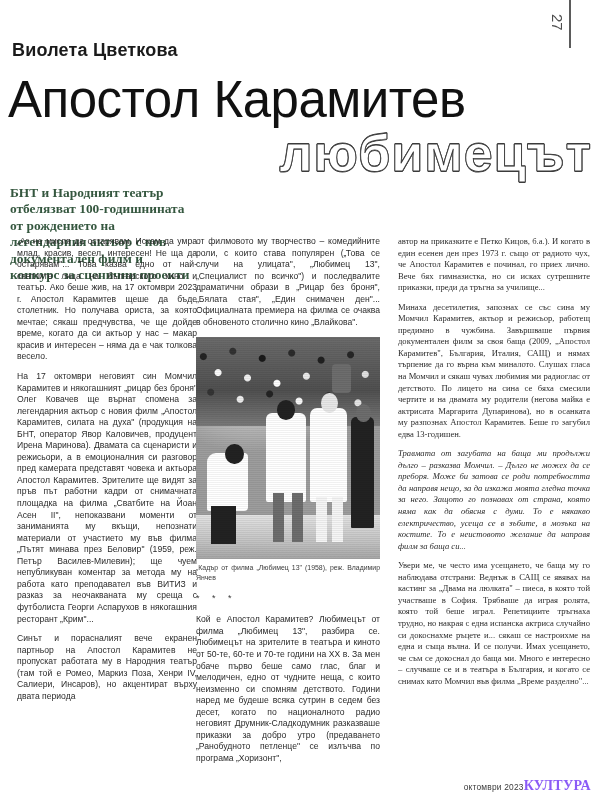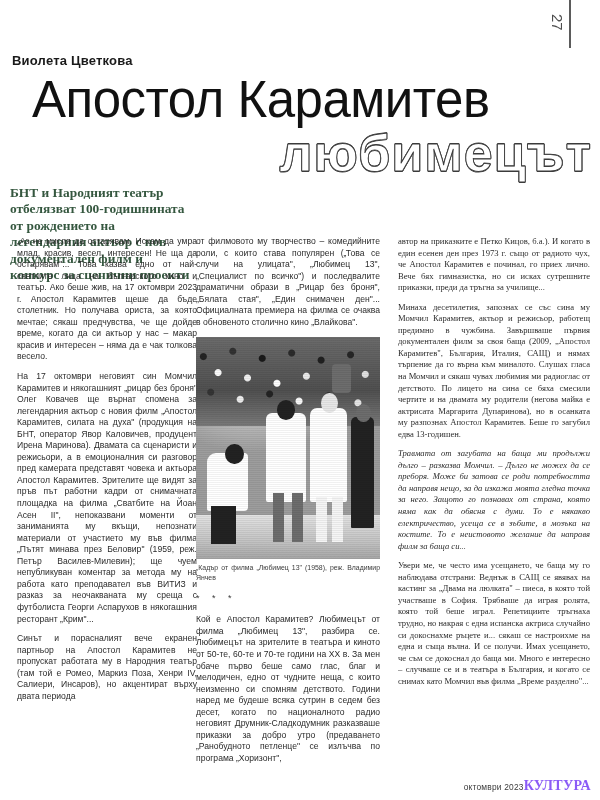--- a/index.html
+++ b/index.html
@@ -43,38 +43,37 @@
     color: #4d4d4d;
     transform: rotate(90deg);
     transform-origin: left top;
     font-family: "Liberation Sans", sans-serif;
   }
 
   
   .byline {
     position: absolute;
     left: 12px;
-    top: 53px;
-    font-size: 13px;
+    top: 40px;
+    font-size: 18px;
     font-weight: 700;
     letter-spacing: 0.2px;
     color: #1a1a1a;
   }
 
   .headline {
     position: absolute;
     left: 8px;
     top: 74px;
     font-size: 51px;
     line-height: 52px;
     font-weight: 400;
     letter-spacing: -0.5px;
     color: #111111;
     white-space: nowrap;
-    margin-left: 24px;
   }
 
   .subhead-outline {
     position: absolute;
     right: 8px;
     top: 126px;
     font-size: 52px;
     line-height: 54px;
     font-weight: 700;
     letter-spacing: 1px;

